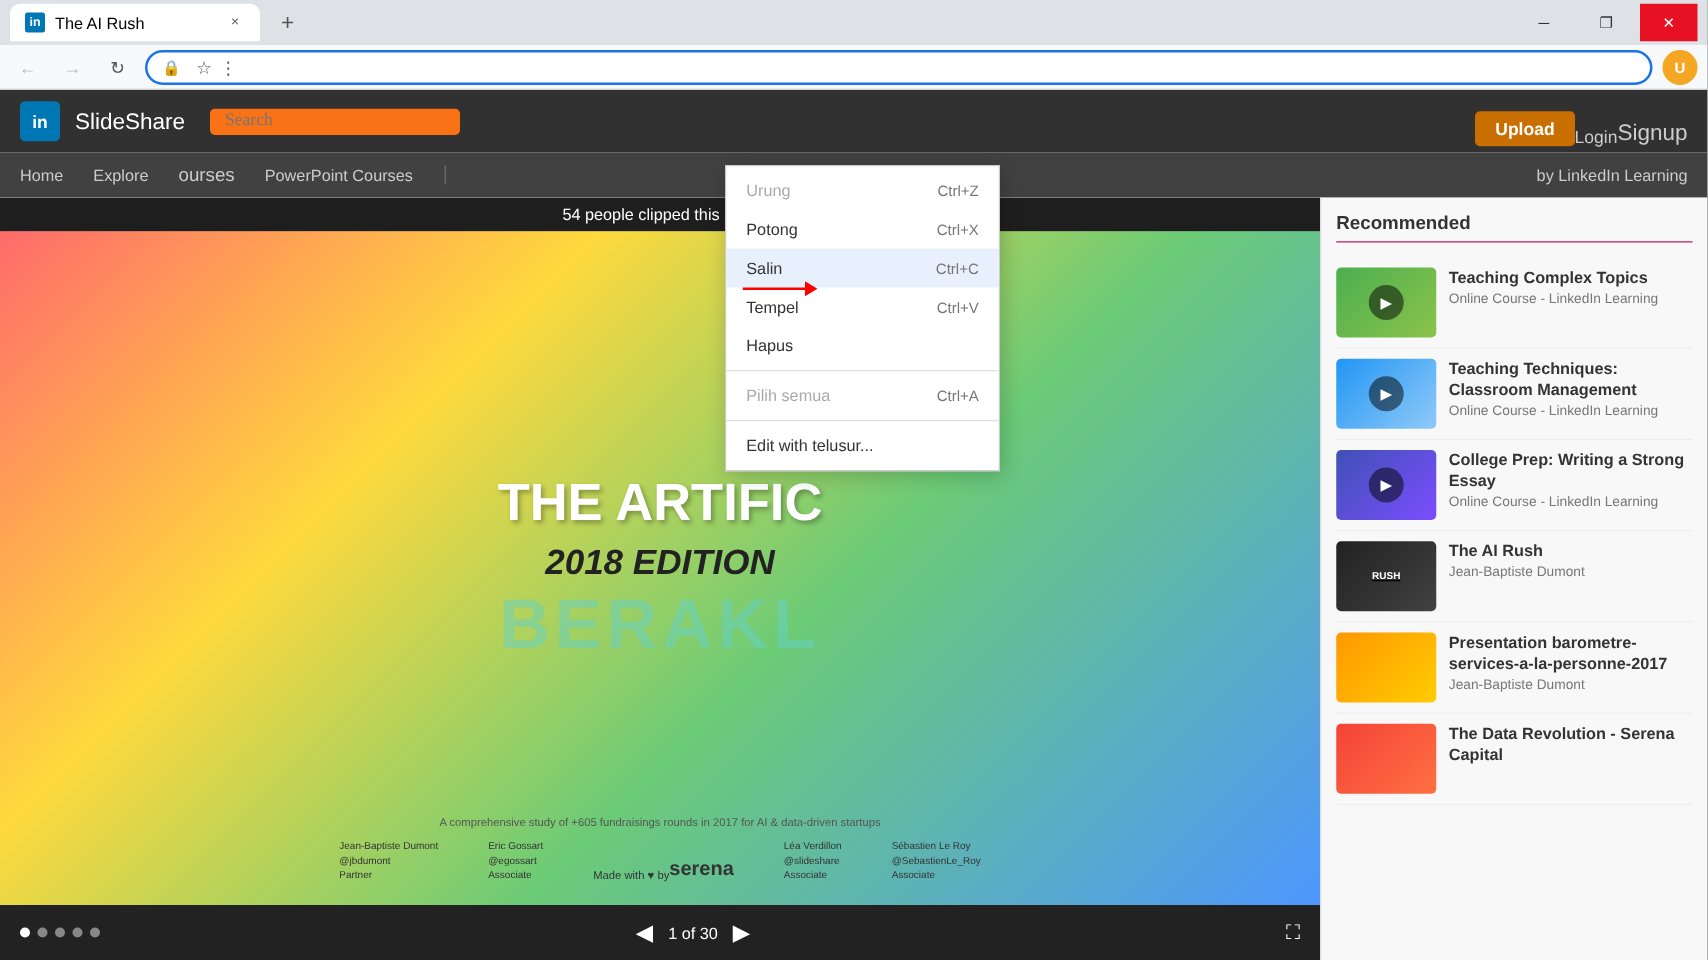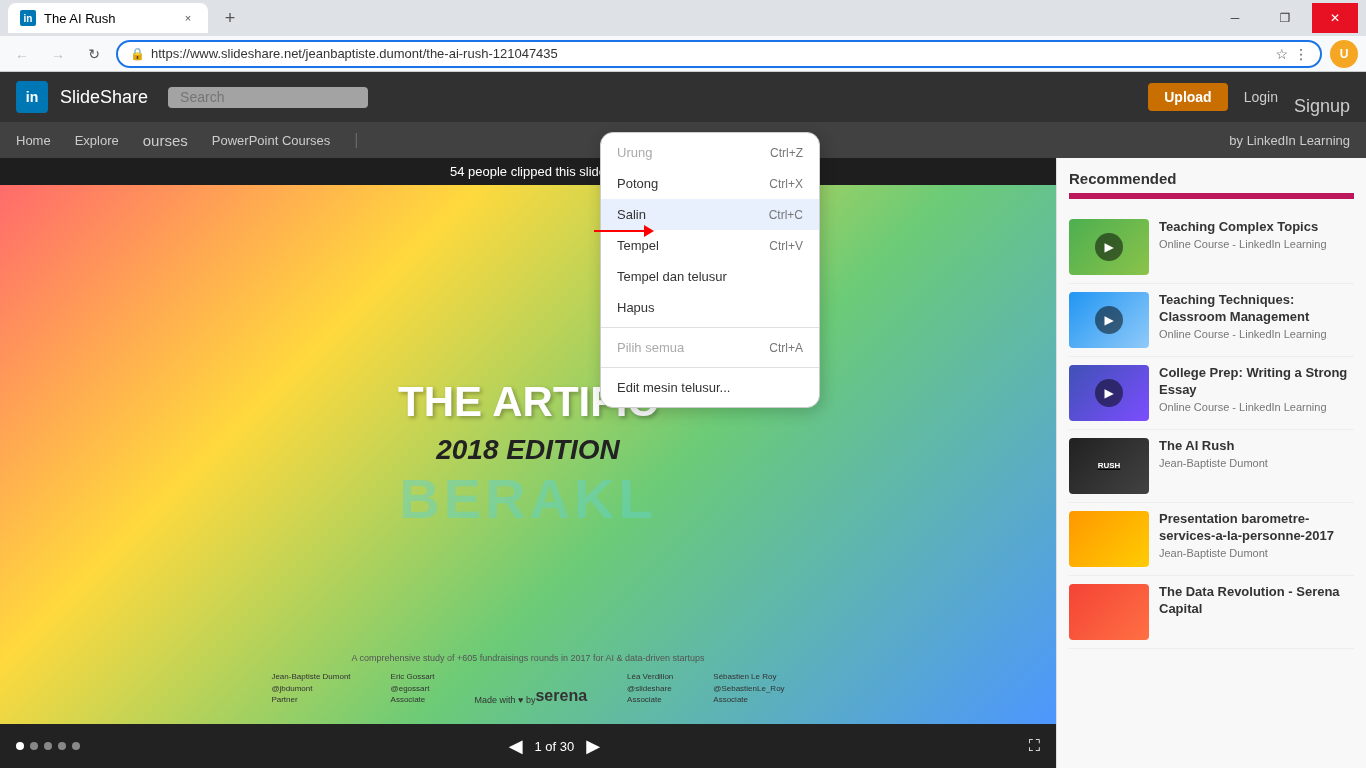--- a/index.html
+++ b/index.html
@@ -110,30 +110,31 @@
     }
     .ss-logo-box {
       background: #0077b5;
       width: 32px; height: 32px;
       border-radius: 4px;
       display: flex; align-items: center; justify-content: center;
       color: white; font-weight: bold; font-size: 14px; flex-shrink: 0;
     }
     .ss-brand { color: white; font-size: 18px; font-weight: 300; margin-right: 8px; }
     .ss-search {
-      background: #a3a3a3;
+      background: #f97316;
       border: none;
       border-radius: 4px;
       height: 21px;
       width: 200px;
       padding: 0 12px;
       font-size: 14px;
       color: #333;
-    }
-    .ss-nav-right { margin-left: auto; display: flex; align-items: center; gap: 16px; }
+      font-family: Liberation Serif, serif;
+    }
+    .ss-nav-right { margin-left: auto; display: flex; align-items: flex-end; }
     .ss-upload-btn {
       background: #c96e01;
       color: white;
       border: none;
       border-radius: 4px;
       padding: 6px 16px;
       font-size: 14px;
       font-weight: bold;
       cursor: pointer;
     }
@@ -246,21 +247,21 @@
       border-left: 1px solid #ddd;
       overflow-y: auto;
       padding: 12px;
     }
     .recommended-title {
       font-size: 15px;
       font-weight: bold;
       color: #333;
       margin-bottom: 12px;
       padding-bottom: 6px;
-      border-bottom: 6px solid #be185d;
+      border-bottom: 1px solid #be185d;
     }
     .rec-item {
       display: flex;
       gap: 10px;
       padding: 8px 0;
       border-bottom: 1px solid #eee;
       cursor: pointer;
     }
     .rec-thumb {
       width: 80px;
@@ -285,24 +286,24 @@
       color: white; font-size: 12px;
     }
     .rec-info { flex: 1; }
     .rec-title { font-size: 13px; font-weight: bold; color: #333; line-height: 1.3; }
     .rec-sub { font-size: 11px; color: #777; margin-top: 2px; }
 
     
     .context-menu {
       position: absolute;
       top: 60px;
-      left: 600px;
+      left: 580px;
       background: white;
       border: 1px solid #ccc;
-      border-radius: 13px;
+      border-radius: 0;
       box-shadow: 2px 4px 16px rgba(0,0,0,0.2);
       min-width: 220px;
       z-index: 1000;
       padding: 4px 0;
     }
     .ctx-item {
       display: flex;
       align-items: center;
       justify-content: space-between;
       padding: 8px 16px;
@@ -357,21 +358,20 @@
     <div class="win-btn close">✕</div>
   </div>
 </div>
 
 <div class="browser-addressbar">
   <div class="nav-btn disabled">←</div>
   <div class="nav-btn disabled">→</div>
   <div class="nav-btn">↻</div>
   <div class="address-box">
     <span class="address-lock">🔒</span>
-    <span class="address-text">https://www.slideshare.net/jeanbaptiste.dumont/the-ai-rush-121047435</span>
     <span class="address-star">☆</span>
     <span class="address-menu">⋮</span>
   </div>
   <div class="profile-btn">U</div>
 </div>
 
 <div class="page-content">
 
   <div class="ss-navbar">
     <div class="ss-logo-box">in</div>
@@ -526,35 +526,31 @@
     </div>
     <div class="ctx-item highlighted">
       <span>Salin</span>
       <span class="ctx-shortcut">Ctrl+C</span>
     </div>
     <div class="ctx-item">
       <span>Tempel</span>
       <span class="ctx-shortcut">Ctrl+V</span>
     </div>
     <div class="ctx-item">
-      <span>Tempel dan telusur</span>
-      <span class="ctx-shortcut"></span>
-    </div>
-    <div class="ctx-item">
       <span>Hapus</span>
       <span class="ctx-shortcut"></span>
     </div>
     <div class="ctx-sep"></div>
     <div class="ctx-item disabled">
       <span>Pilih semua</span>
       <span class="ctx-shortcut">Ctrl+A</span>
     </div>
     <div class="ctx-sep"></div>
     <div class="ctx-item">
-      <span>Edit mesin telusur...</span>
+      <span>Edit with telusur...</span>
       <span class="ctx-shortcut"></span>
     </div>
   </div>
 
   <div style="position:absolute; top:149px; left:594px; z-index:1002;">
     <svg width="60" height="20" viewBox="0 0 60 20">
       <line x1="0" y1="10" x2="50" y2="10" stroke="red" stroke-width="2"></line>
       <polygon points="50,4 60,10 50,16" fill="red"></polygon>
     </svg>
   </div>

